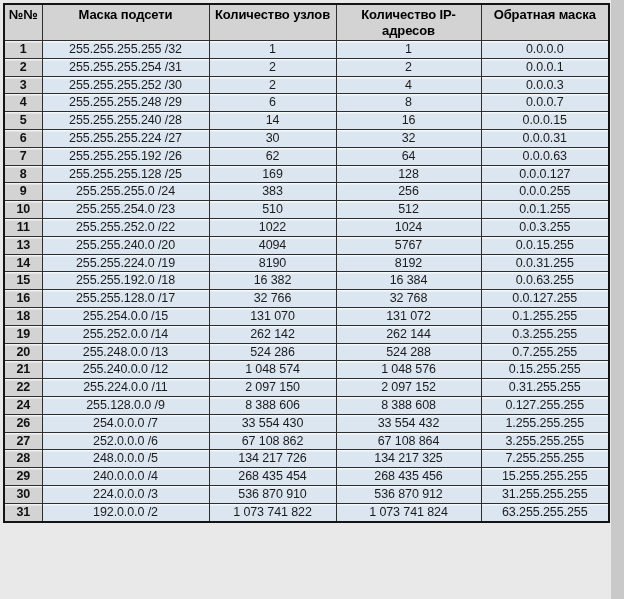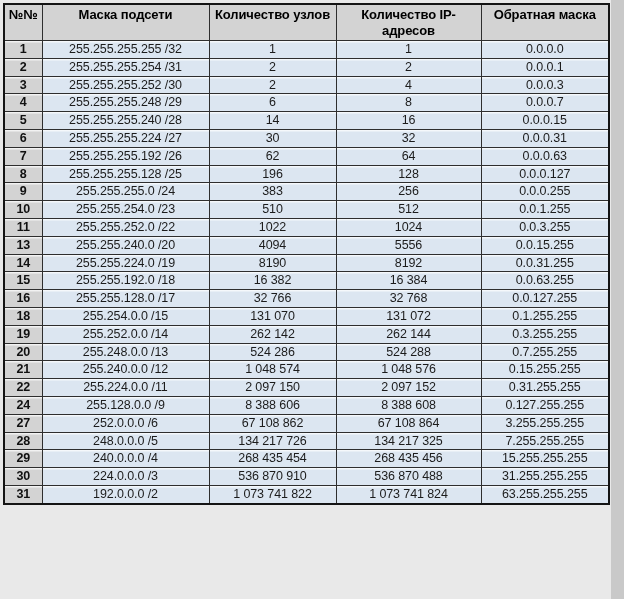--- a/index.html
+++ b/index.html
@@ -135,21 +135,21 @@
         <tr>
     <td class="num">7</td>
     <td>255.255.255.192 /26</td>
     <td>62</td>
     <td>64</td>
     <td>0.0.0.63</td>
   </tr>
         <tr>
     <td class="num">8</td>
     <td>255.255.255.128 /25</td>
-    <td>196</td>
+    <td>169</td>
     <td>128</td>
     <td>0.0.0.127</td>
   </tr>
         <tr>
     <td class="num">9</td>
     <td>255.255.255.0 /24</td>
     <td>383</td>
     <td>256</td>
     <td>0.0.0.255</td>
   </tr>
@@ -164,21 +164,21 @@
     <td class="num">11</td>
     <td>255.255.252.0 /22</td>
     <td>1022</td>
     <td>1024</td>
     <td>0.0.3.255</td>
   </tr>
         <tr>
     <td class="num">13</td>
     <td>255.255.240.0 /20</td>
     <td>4094</td>
-    <td>5556</td>
+    <td>5767</td>
     <td>0.0.15.255</td>
   </tr>
         <tr>
     <td class="num">14</td>
     <td>255.255.224.0 /19</td>
     <td>8190</td>
     <td>8192</td>
     <td>0.0.31.255</td>
   </tr>
         <tr>
@@ -231,20 +231,27 @@
     <td>0.31.255.255</td>
   </tr>
         <tr>
     <td class="num">24</td>
     <td>255.128.0.0 /9</td>
     <td>8 388 606</td>
     <td>8 388 608</td>
     <td>0.127.255.255</td>
   </tr>
         <tr>
+    <td class="num">26</td>
+    <td>254.0.0.0 /7</td>
+    <td>33 554 430</td>
+    <td>33 554 432</td>
+    <td>1.255.255.255</td>
+  </tr>
+        <tr>
     <td class="num">27</td>
     <td>252.0.0.0 /6</td>
     <td>67 108 862</td>
     <td>67 108 864</td>
     <td>3.255.255.255</td>
   </tr>
         <tr>
     <td class="num">28</td>
     <td>248.0.0.0 /5</td>
     <td>134 217 726</td>
@@ -255,21 +262,21 @@
     <td class="num">29</td>
     <td>240.0.0.0 /4</td>
     <td>268 435 454</td>
     <td>268 435 456</td>
     <td>15.255.255.255</td>
   </tr>
         <tr>
     <td class="num">30</td>
     <td>224.0.0.0 /3</td>
     <td>536 870 910</td>
-    <td>536 870 488</td>
+    <td>536 870 912</td>
     <td>31.255.255.255</td>
   </tr>
         <tr>
     <td class="num">31</td>
     <td>192.0.0.0 /2</td>
     <td>1 073 741 822</td>
     <td>1 073 741 824</td>
     <td>63.255.255.255</td>
   </tr>
       </tbody>

